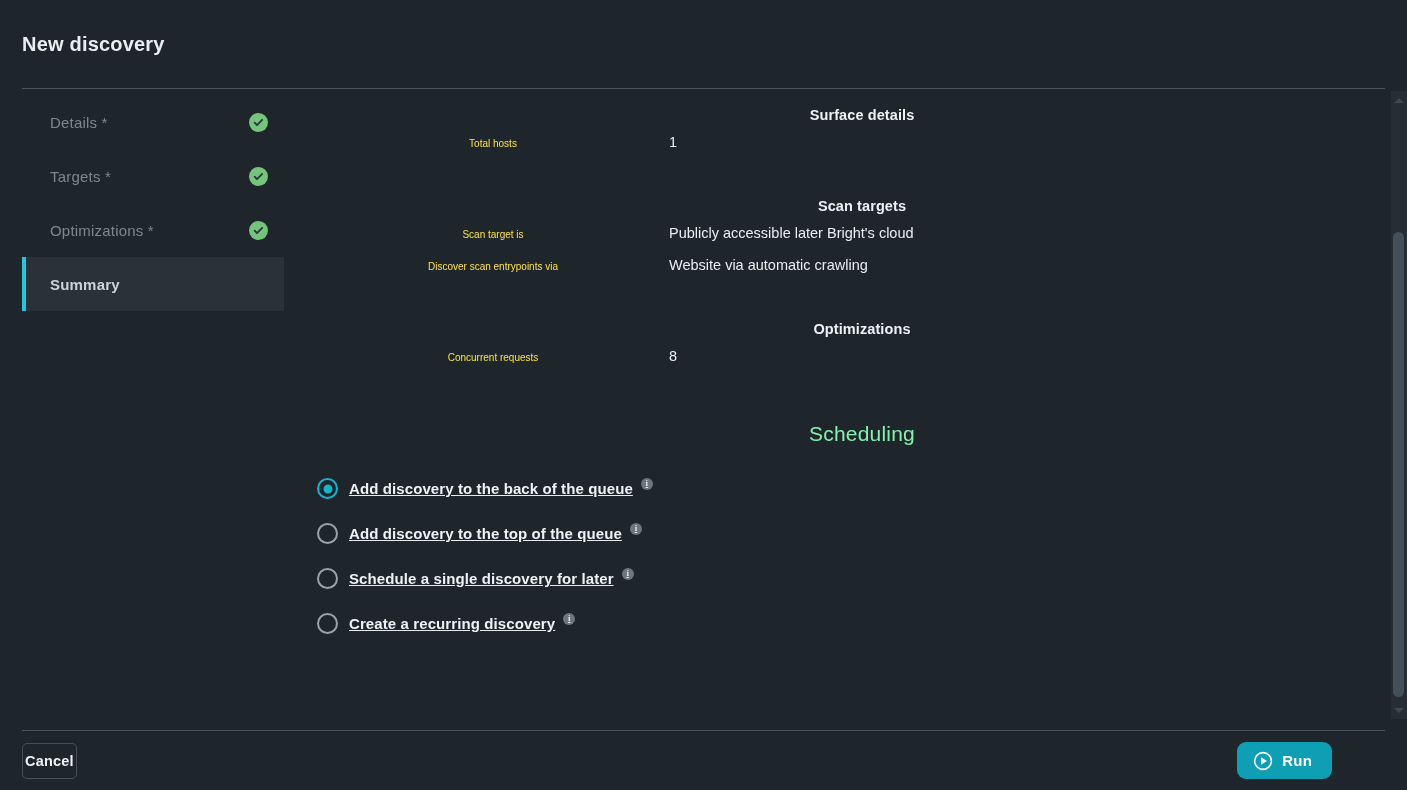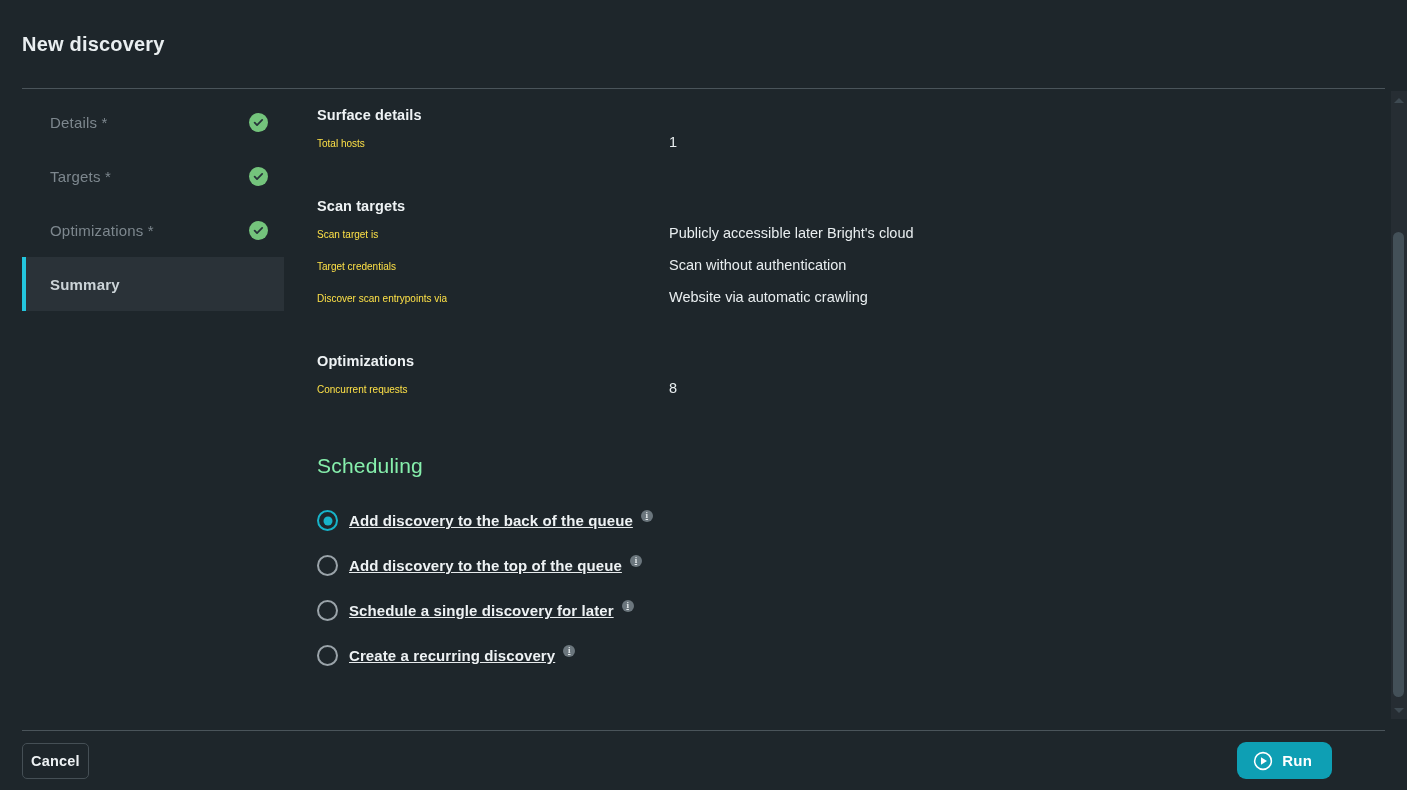--- a/index.html
+++ b/index.html
@@ -37,20 +37,21 @@
   }
 
   
   .wizard-body {
     position: absolute;
     top: 89px;
     left: 0;
     right: 0;
     bottom: 60px;
     display: flex;
+    text-align: center;
   }
 
   
   .step-sidebar {
     width: 306px;
     flex: 0 0 306px;
     padding-top: 6px;
   }
   .step-item {
     position: relative;
@@ -196,21 +197,21 @@
   .page-footer {
     position: absolute;
     left: 0; right: 0; bottom: 0;
     height: 59px;
     display: flex;
     align-items: center;
     padding: 0 22px;
   }
   .btn-cancel {
     height: 36px;
-    padding: 0 8px;
+    padding: 0 2px;
     background: transparent;
     border: 1px solid #454f55;
     border-radius: 5px;
     color: #eef2f4;
     font-size: 14.5px;
     font-weight: 700;
     font-family: "Liberation Sans", sans-serif;
     cursor: pointer;
     letter-spacing: .2px;
   }
@@ -320,24 +321,20 @@
         <div class="kv-key">Total hosts</div>
         <div class="kv-val">1</div>
       </div>
     </section>
 
     <section class="section">
       <div class="section-heading">Scan targets</div>
       <div class="kv-row">
         <div class="kv-key">Scan target is</div>
         <div class="kv-val">Publicly accessible later Bright's cloud</div>
-      </div>
-      <div class="kv-row">
-        <div class="kv-key">Target credentials</div>
-        <div class="kv-val">Scan without authentication</div>
       </div>
       <div class="kv-row">
         <div class="kv-key">Discover scan entrypoints via</div>
         <div class="kv-val">Website via automatic crawling</div>
       </div>
     </section>
 
     <section class="section">
       <div class="section-heading">Optimizations</div>
       <div class="kv-row">

